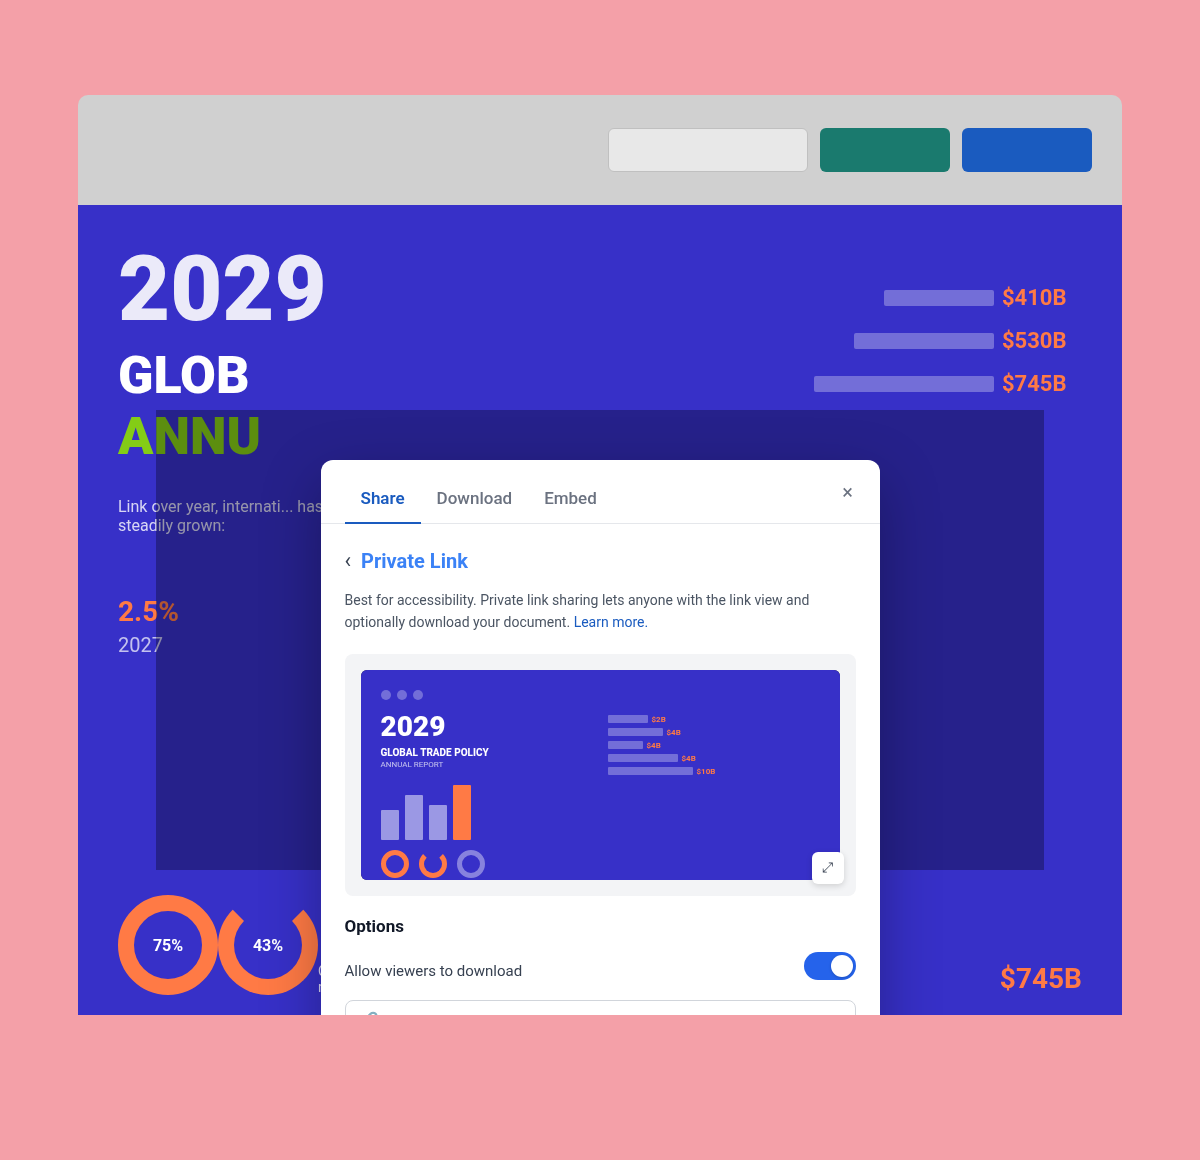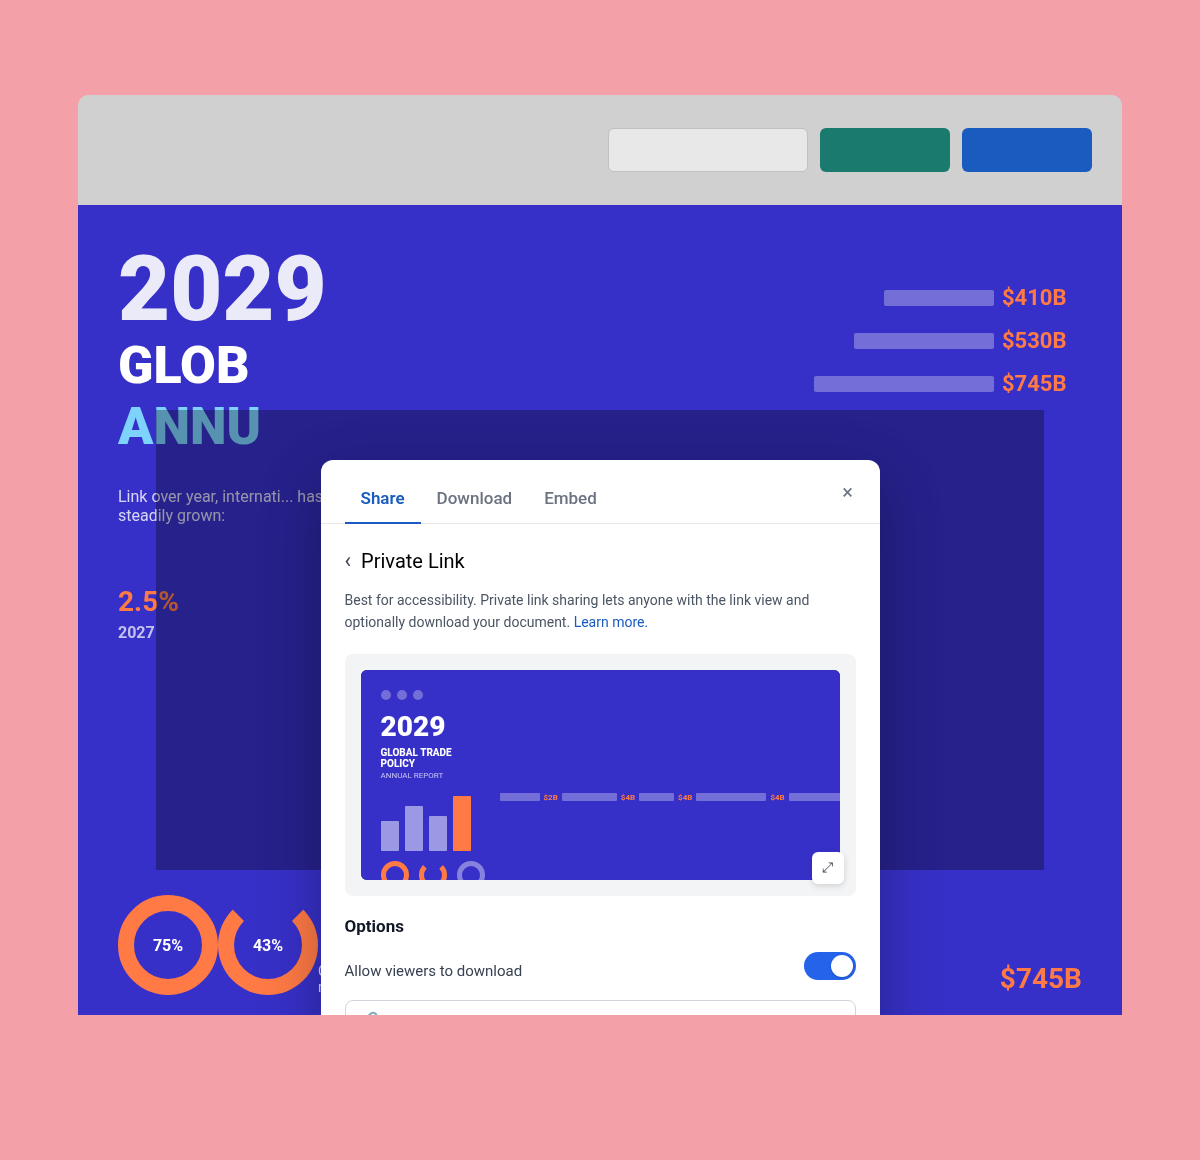--- a/index.html
+++ b/index.html
@@ -75,47 +75,47 @@
       font-weight: 900;
       color: white;
       opacity: 0.9;
       line-height: 1;
     }
 
     .inf-title1 {
       font-size: 52px;
       font-weight: 900;
       color: white;
+      margin-top: 10px;
     }
 
     .inf-title2 {
       font-size: 52px;
       font-weight: 900;
-      color: #7dd3fc;
+      color: #84cc16;
     }
 
     .inf-subtitle {
       font-size: 16px;
       color: rgba(255,255,255,0.8);
       margin-top: 30px;
       max-width: 250px;
     }
 
     .inf-percent {
       color: #ff7a45;
       font-size: 28px;
       font-weight: bold;
       margin-top: 60px;
     }
 
     .inf-year-label {
       color: rgba(255,255,255,0.7);
-      font-size: 16px;
+      font-size: 20px;
       margin-top: 5px;
-      font-weight: bold;
     }
 
     
     .bar-numbers {
       position: absolute;
       right: 30px;
       top: 80px;
       text-align: right;
     }
 
@@ -265,22 +265,22 @@
     }
 
     .back-arrow {
       color: #374151;
       font-size: 22px;
       cursor: pointer;
     }
 
     .private-link-title {
       font-size: 20px;
-      font-weight: 400;
-      color: #000000;
+      font-weight: 700;
+      color: #3b82f6;
     }
 
     .description-text {
       font-size: 14px;
       color: #4b5563;
       line-height: 1.6;
       margin-bottom: 20px;
     }
 
     .learn-more {
@@ -339,21 +339,21 @@
 
     .preview-year {
       color: white;
       font-size: 28px;
       font-weight: 900;
     }
 
     .preview-right {
       flex: 1;
       display: flex;
-      flex-direction: row;
+      flex-direction: column;
       gap: 4px;
       padding-top: 5px;
     }
 
     .preview-bar-row {
       display: flex;
       align-items: center;
       gap: 4px;
     }
 

